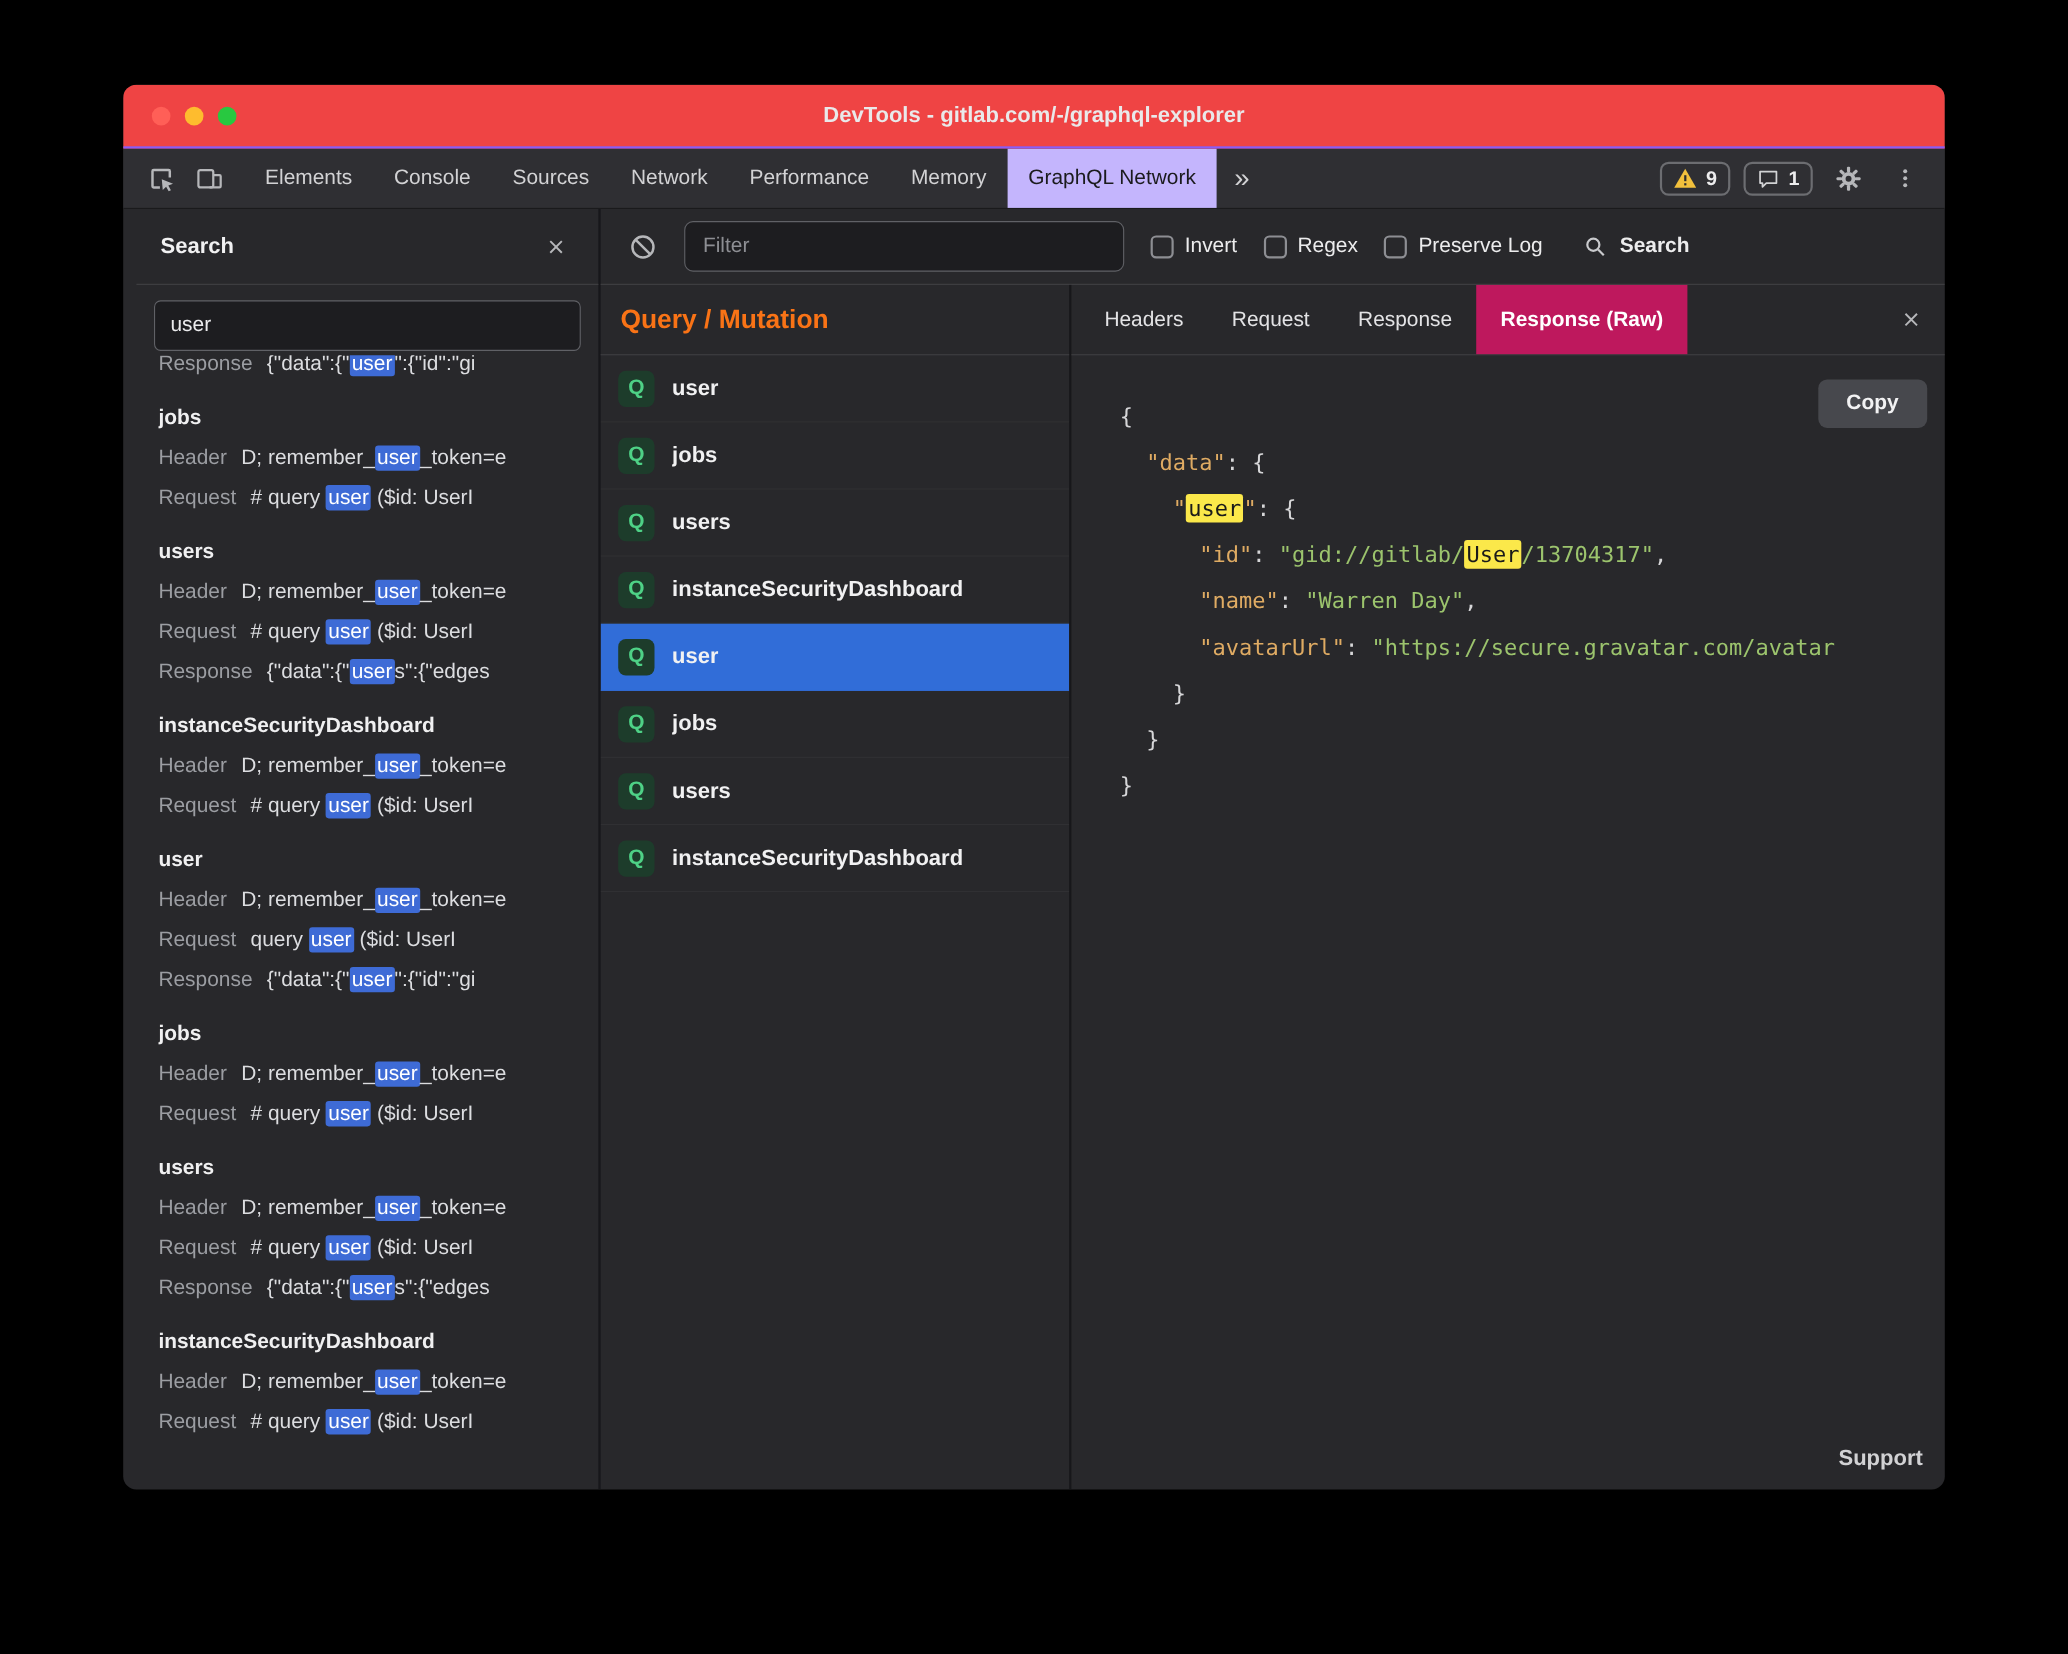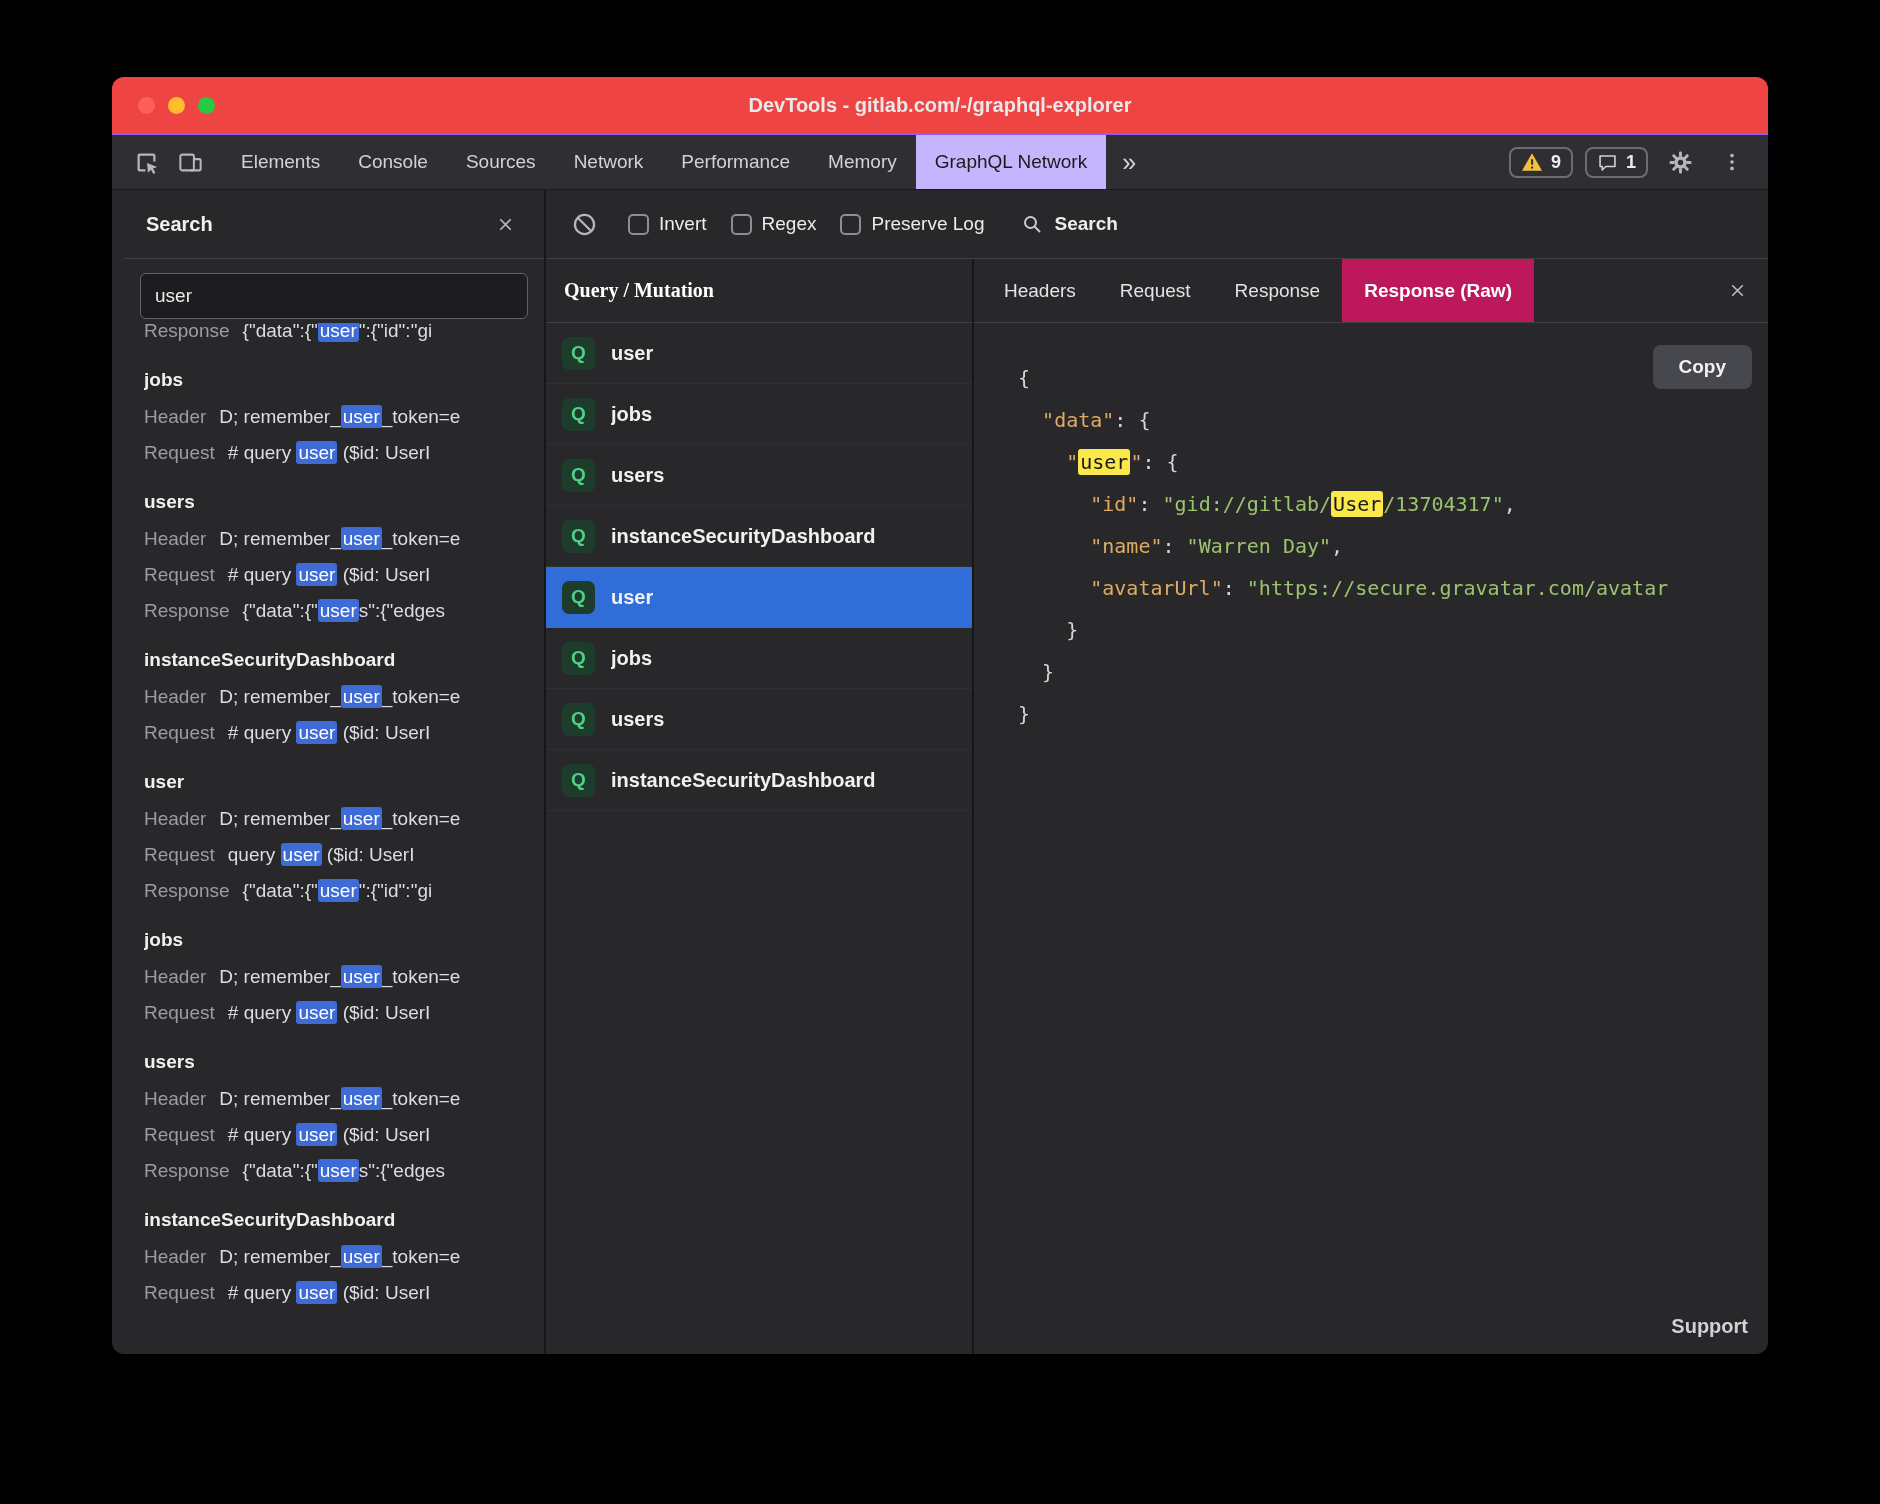--- a/index.html
+++ b/index.html
@@ -51,22 +51,22 @@
                 border-radius:8px;color:#ebebed;font-size:19px;padding:0 16px;font-family:inherit;outline:none;flex:none;}
   .filter-input::placeholder{color:#8d8e93;}
   .cb-group{display:flex;align-items:center;gap:10px;margin-left:6px;white-space:nowrap;}
   .cb{width:21px;height:21px;border:2px solid #8d8e93;border-radius:5px;box-sizing:border-box;flex:none;}
   .cb-label{font-size:19px;color:#ececed;}
   .search-toggle{display:flex;align-items:center;gap:10px;margin-left:18px;white-space:nowrap;}
   .search-toggle-label{font-size:19px;color:#ececed;font-weight:600;}
 
   .content-row{flex:1;display:flex;min-height:0;}
   .middle-pane{width:426px;flex:none;display:flex;flex-direction:column;border-right:2px solid #17171a;min-width:0;}
-  .qm-header{height:63px;flex:none;display:flex;align-items:center;padding:0 18px;font-size:20px;font-weight:700;
-             color:#ffffff;border-bottom:1px solid #404043;font-family:Liberation Serif, serif;}
+  .qm-header{height:63px;flex:none;display:flex;align-items:center;padding:0 18px;font-size:24px;font-weight:700;
+             color:#f97316;border-bottom:1px solid #404043;}
   .qm-list{flex:1;overflow:hidden;}
   .qm-row{height:61px;display:flex;align-items:center;gap:16px;padding:0 16px;border-bottom:1px solid #303033;box-sizing:border-box;}
   .qm-row.selected{background:#316dd8;border-bottom-color:#316dd8;}
   .q-badge{width:33px;height:33px;flex:none;border-radius:7px;background:#1d3c2b;color:#4ed186;font-weight:700;
            font-size:19px;display:flex;align-items:center;justify-content:center;}
   .qm-label{font-size:20px;font-weight:700;color:#f1f1f2;white-space:nowrap;overflow:hidden;}
 
   .right-pane{flex:1;display:flex;flex-direction:column;min-width:0;}
   .rp-tabbar{height:63px;flex:none;display:flex;align-items:stretch;border-bottom:1px solid #404043;padding-left:8px;}
   .rp-tabs{display:flex;align-items:stretch;}
@@ -227,20 +227,21 @@
 
       <div class="right-col">
 
         <div class="filter-row">
           <span class="icon-btn">
             <svg width="27" height="27" viewBox="0 0 24 24" fill="none" stroke="#b6b7ba" stroke-width="2">
               <circle cx="12" cy="12" r="8.5"></circle>
                 <path d="M6.2 6.2 L17.8 17.8"></path>
             </svg>
           </span>
+          <input class="filter-input" type="text" placeholder="Filter" style="">
           <span class="cb-group">
             <span class="cb"></span>
             <span class="cb-label">Invert</span>
           </span>
           <span class="cb-group">
             <span class="cb"></span>
             <span class="cb-label">Regex</span>
           </span>
           <span class="cb-group">
             <span class="cb"></span>

